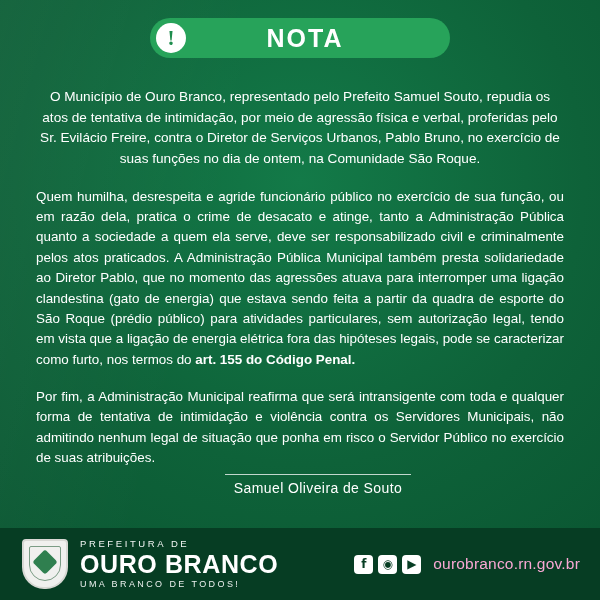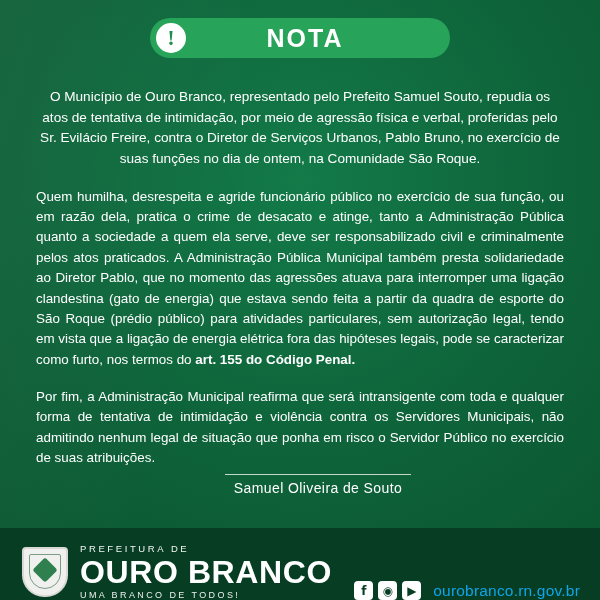--- a/index.html
+++ b/index.html
@@ -123,21 +123,21 @@
 
   
   .footer {
     position: absolute;
     left: 0;
     bottom: 0;
     width: 600px;
     height: 72px;
     background: #063d23;
     display: flex;
-    align-items: flex-end;
+    align-items: center;
   }
   .brand {
     display: flex;
     align-items: center;
     margin-left: 22px;
   }
   .crest {
     width: 46px;
     height: 50px;
     background: #f0f0ee;
@@ -167,21 +167,21 @@
     margin-left: 12px;
     color: #ffffff;
     line-height: 1;
   }
   .brand-pre {
     font-size: 9.5px;
     letter-spacing: 2.6px;
     opacity: 0.95;
   }
   .brand-main {
-    font-size: 32px;
+    font-size: 25px;
     font-weight: bold;
     letter-spacing: 0.6px;
     margin: 3px 0 3px 0;
   }
   .brand-sub {
     font-size: 9px;
     letter-spacing: 2.4px;
     opacity: 0.92;
   }
   .social {
@@ -198,21 +198,21 @@
     color: #063d23;
     margin-right: 5px;
     display: flex;
     align-items: center;
     justify-content: center;
     font-size: 12px;
     font-weight: bold;
     font-family: "DejaVu Sans", sans-serif;
   }
   .site {
-    color: #0ea5e9;
+    color: #f9a8d4;
     font-size: 15.5px;
     margin-left: 7px;
     letter-spacing: 0.2px;
   }
 </style>
 </head>
 <body>
 
 <div class="poster">
   <div class="bg-sheen"></div>

